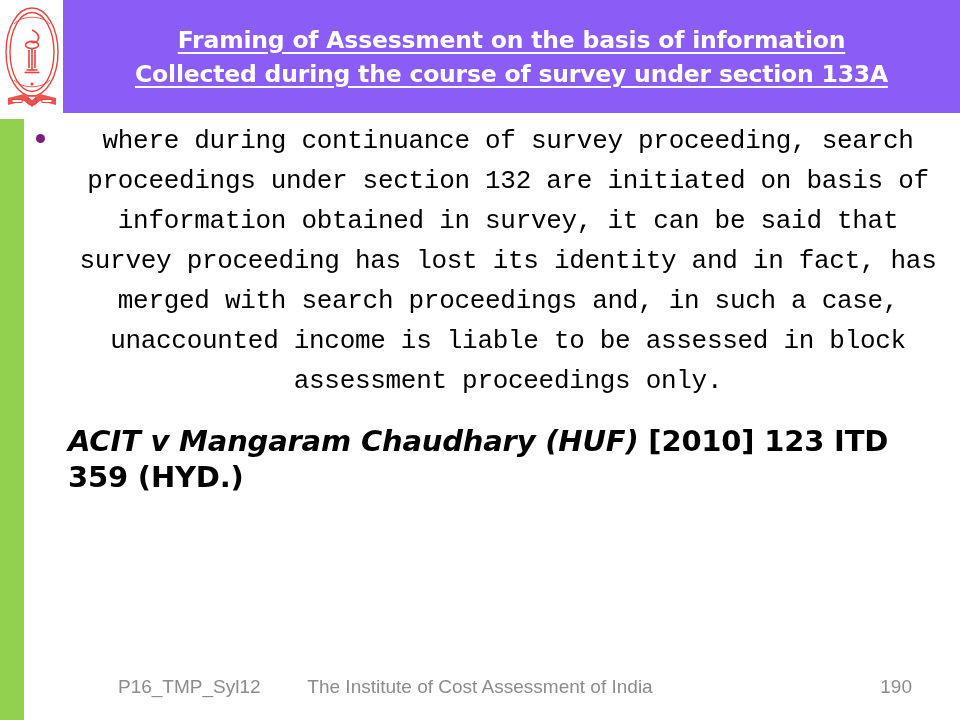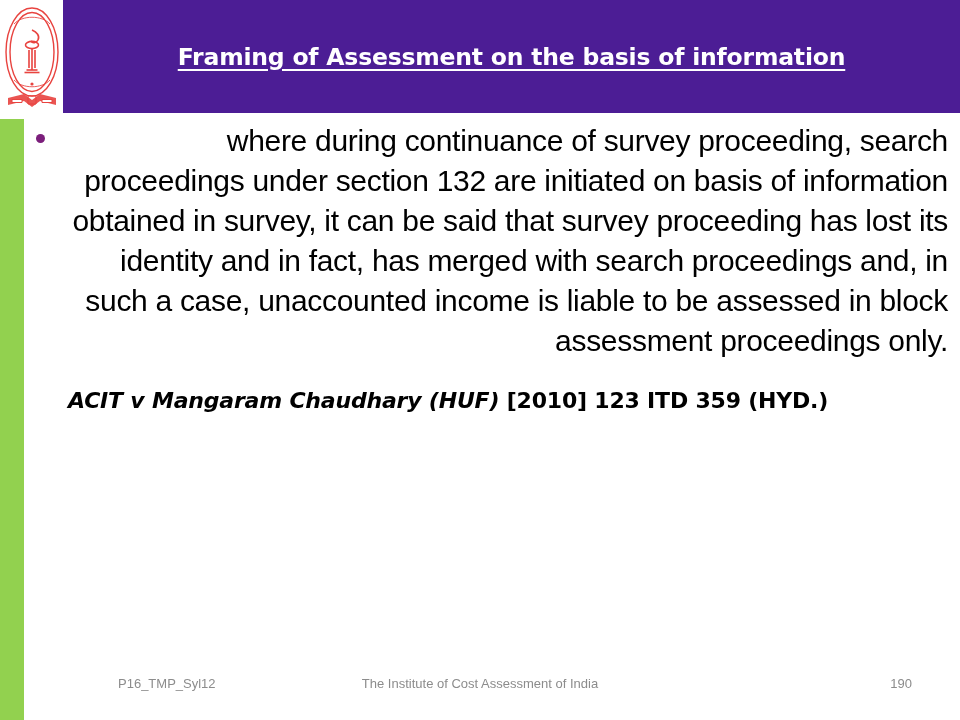--- a/index.html
+++ b/index.html
@@ -20,21 +20,21 @@
     background: #ffffff;
   }
 
   
   .header-band {
     position: absolute;
     left: 63px;
     top: 0;
     width: 897px;
     height: 113px;
-    background: #4c1d95;
+    background: #8b5cf6;
     box-sizing: border-box;
   }
   .header-title {
     position: absolute;
     left: 0;
     top: 0;
     width: 897px;
     height: 113px;
     display: flex;
     flex-direction: column;
@@ -88,49 +88,49 @@
   .bullet-dot {
     position: absolute;
     left: 3px;
     top: 13px;
     width: 9px;
     height: 9px;
     border-radius: 50%;
     background: #7B1E7B;
   }
   .body-text {
-    font-family: Liberation Sans, sans-serif;
-    font-size: 30px;
+    font-family: Liberation Mono, monospace;
+    font-size: 26px;
     line-height: 40px;
     color: #000000;
     letter-spacing: -0.3px;
-    text-align: right;
+    text-align: center;
   }
   .citation {
     margin-top: 22px;
     padding-left: 35px;
     font-family: "DejaVu Sans", sans-serif;
-    font-size: 22px;
+    font-size: 29px;
     line-height: 36px;
     font-weight: bold;
     color: #000000;
     letter-spacing: -0.2px;
   }
   .citation .case { font-style: italic; }
   .citation .ref  { font-style: normal; }
 
   
   .footer {
     position: absolute;
     left: 0;
     top: 676px;
     width: 960px;
     height: 22px;
     font-family: "Liberation Sans", sans-serif;
-    font-size: 13px;
+    font-size: 19px;
     color: #8c8c8c;
   }
   .footer-left {
     position: absolute;
     left: 118px;
     top: 0;
     white-space: nowrap;
   }
   .footer-center {
     position: absolute;
@@ -188,20 +188,21 @@
         <path d="M10 95.5 h10 v3 h-10 z"></path>
         <path d="M40 95.5 h10 v3 h-10 z"></path>
         <path d="M26 92 h8 v8 h-8 z"></path>
       </g>
     </svg>
   </div>
 
   <div class="header-band">
     <div class="header-title">
       <span class="line">Framing of Assessment on the basis of information</span>
+      <span class="line">Collected during the course of survey under section 133A</span>
     </div>
   </div>
 
   <div class="green-bar"></div>
 
   <div class="content">
 
     <div class="bullet-row">
       <span class="bullet-dot"></span>
       <div class="body-text">where during continuance of survey proceeding, search proceedings under section 132 are initiated on basis of information obtained in survey, it can be said that survey proceeding has lost its identity and in fact, has merged with search proceedings and, in such a case, unaccounted income is liable to be assessed in block assessment proceedings only.</div>

